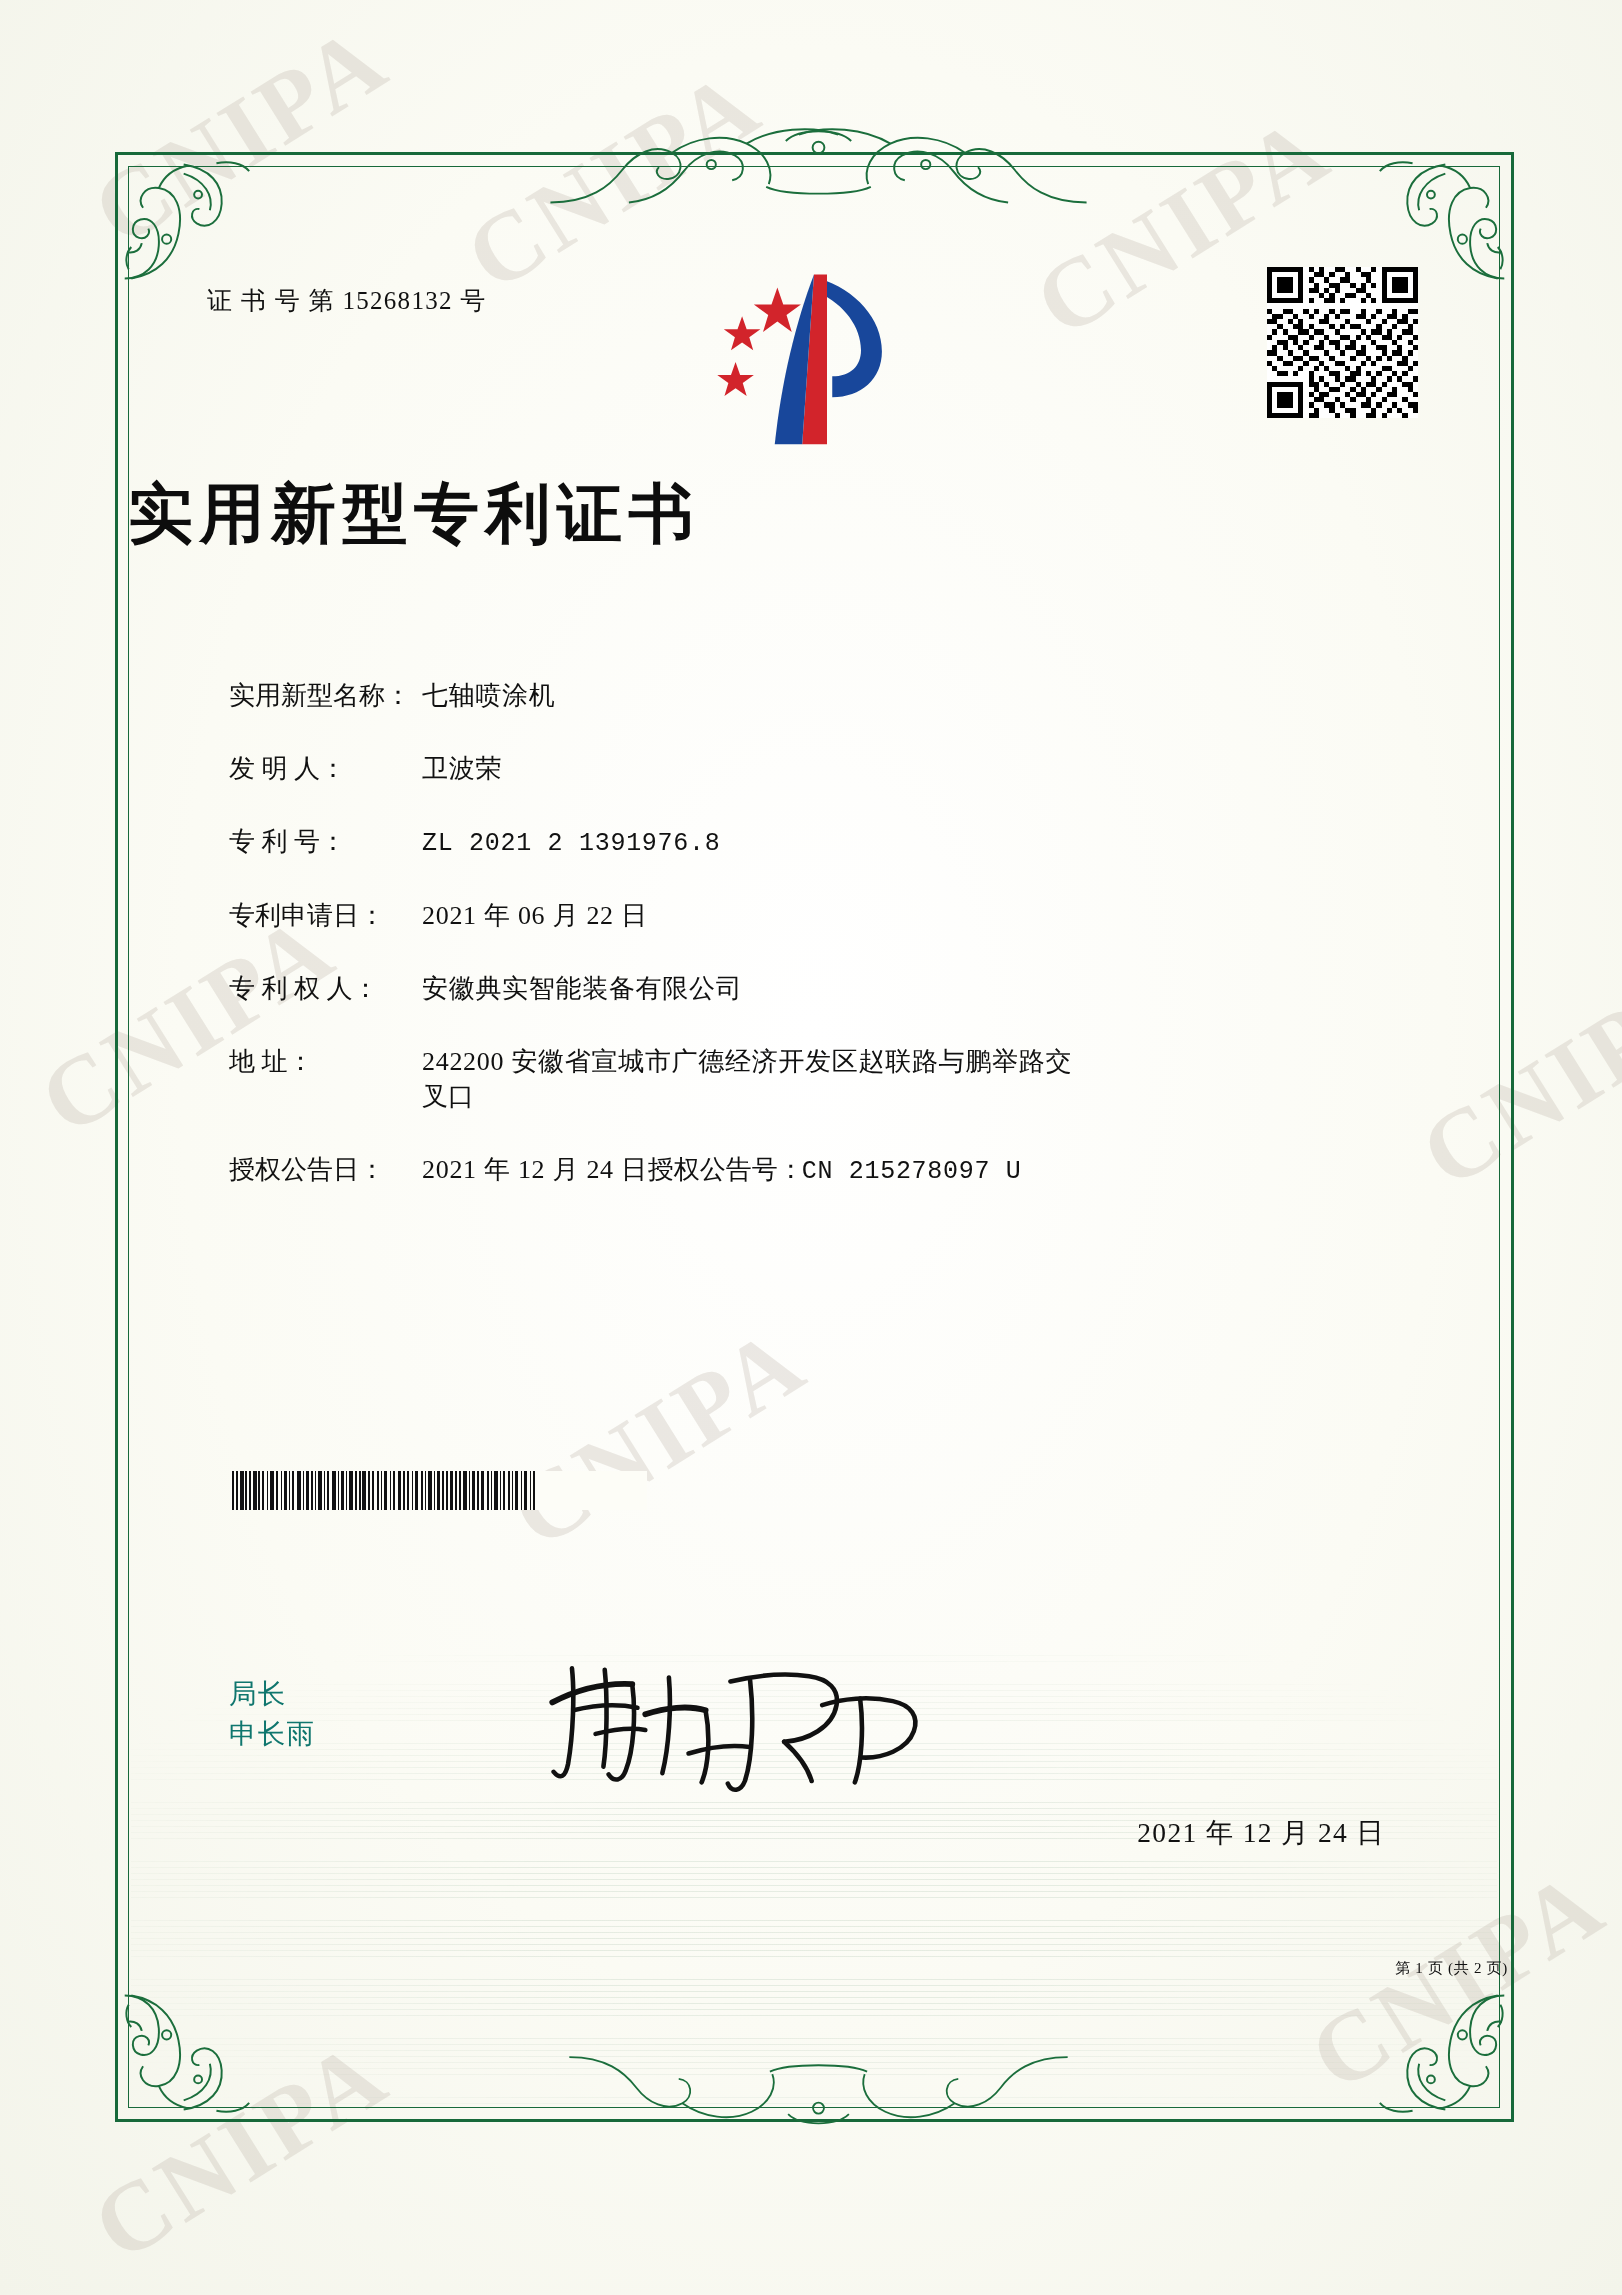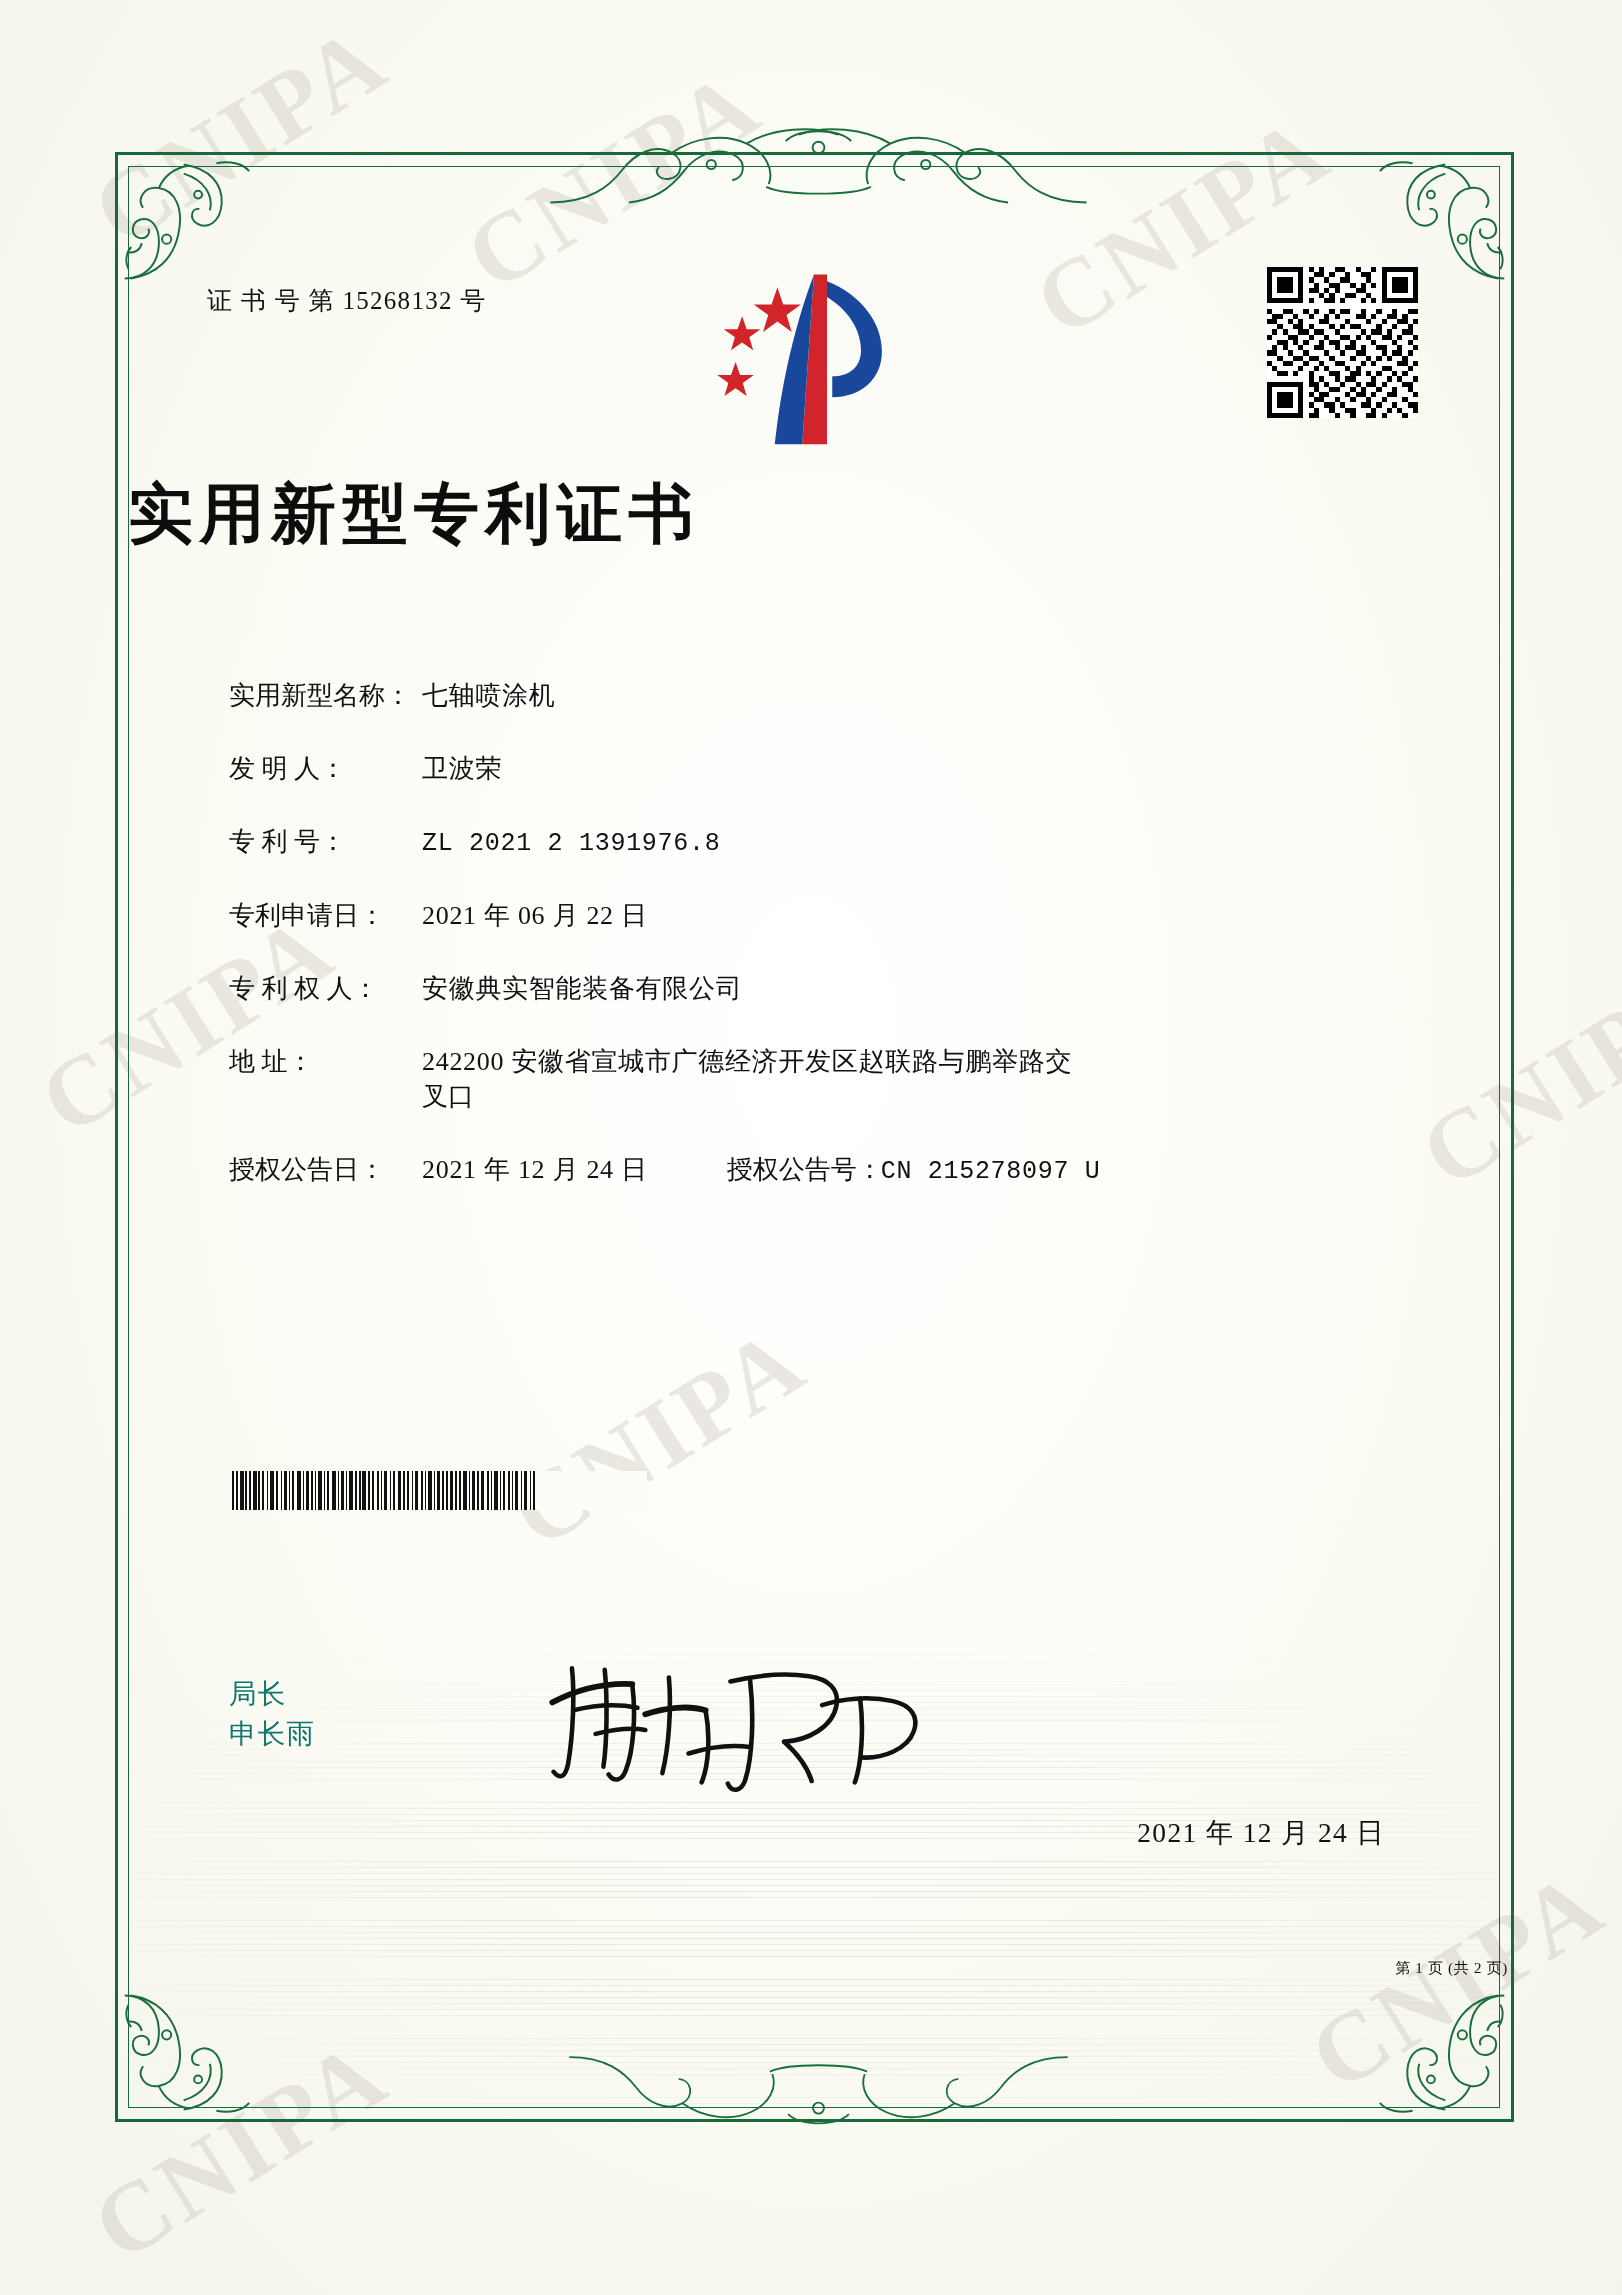--- a/index.html
+++ b/index.html
@@ -209,21 +209,20 @@
     margin-top: 9.2px;
   }
 
   .pub-row {
     position: relative;
     margin-bottom: 37px;
     white-space: nowrap;
   }
   .pub-row .second-label {
     display: inline-block;
-    margin-left: 79px;
     width: 154px;
   }
   .pub-row .mono-val {
     font-family: "Liberation Mono", "DejaVu Sans Mono", monospace;
     font-size: 25px;
   }
 
   .paragraphs {
     position: absolute;
     left: 101px;

